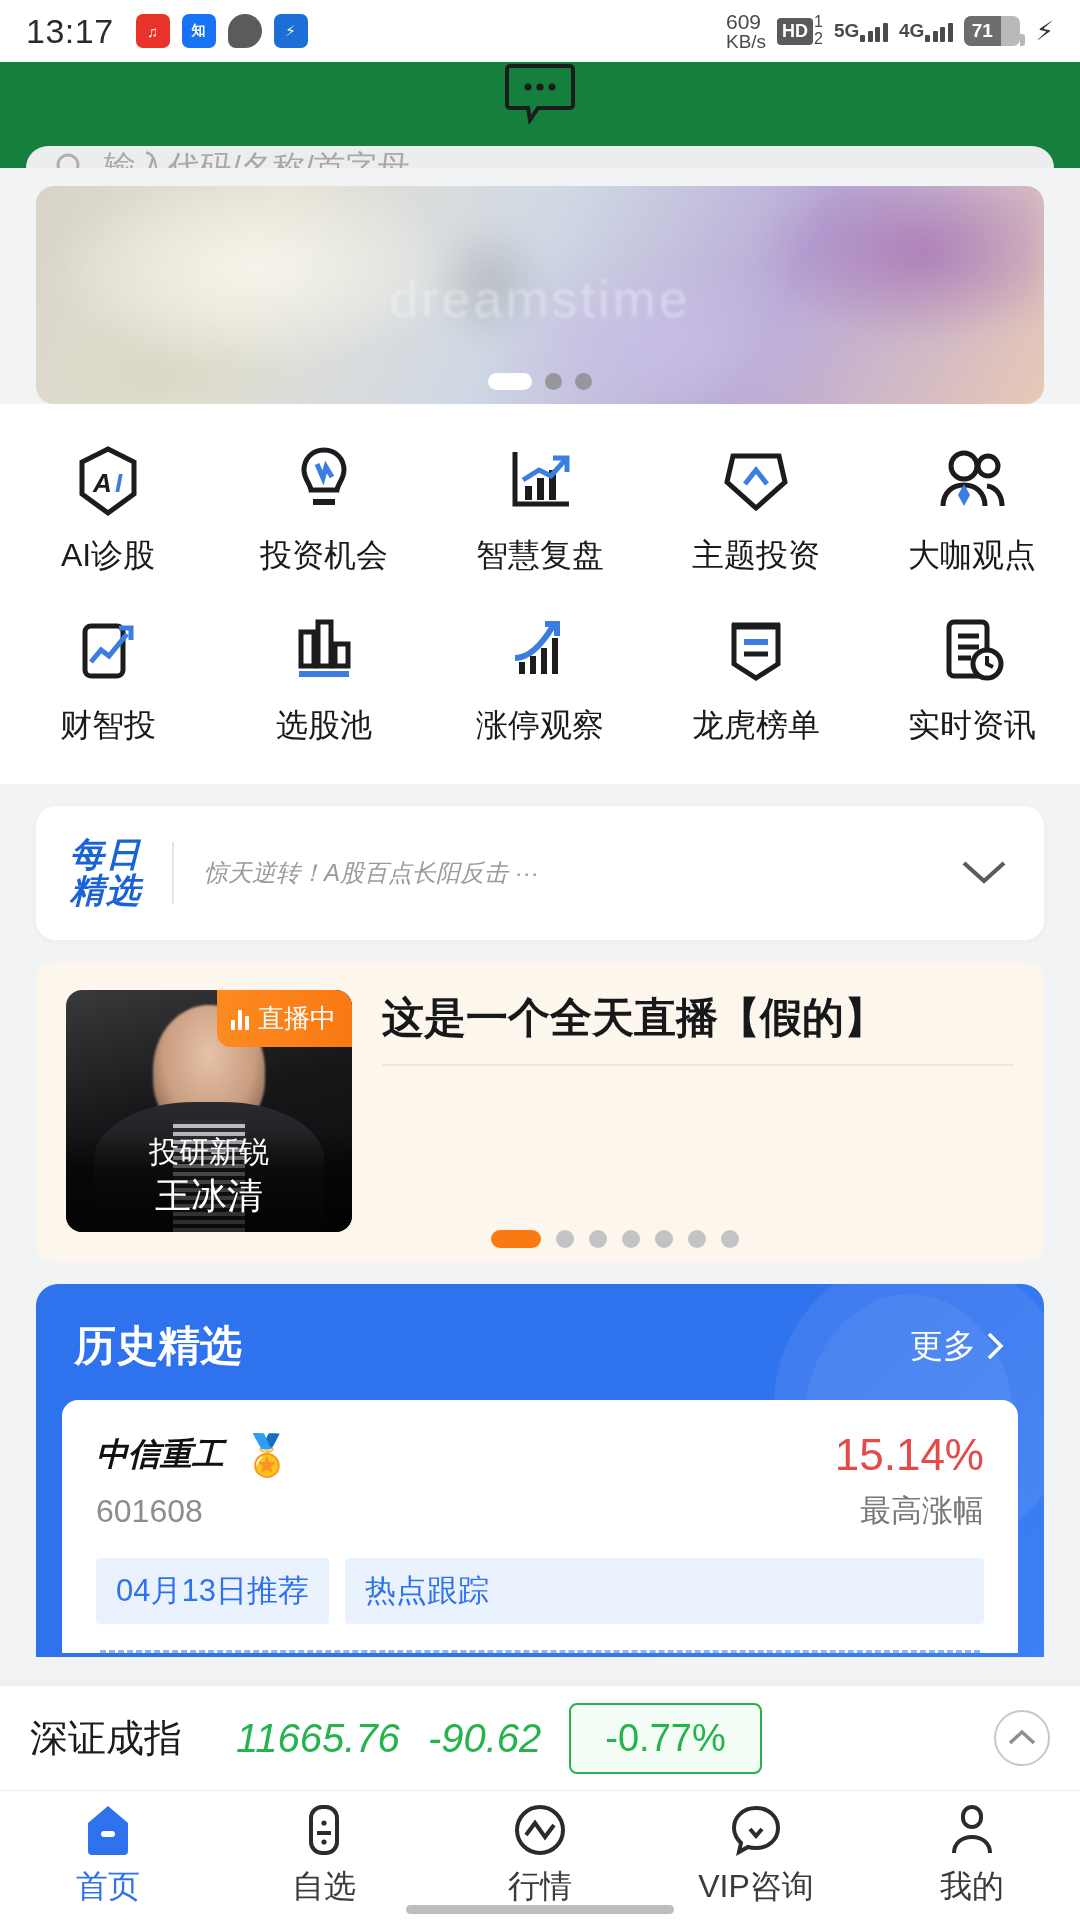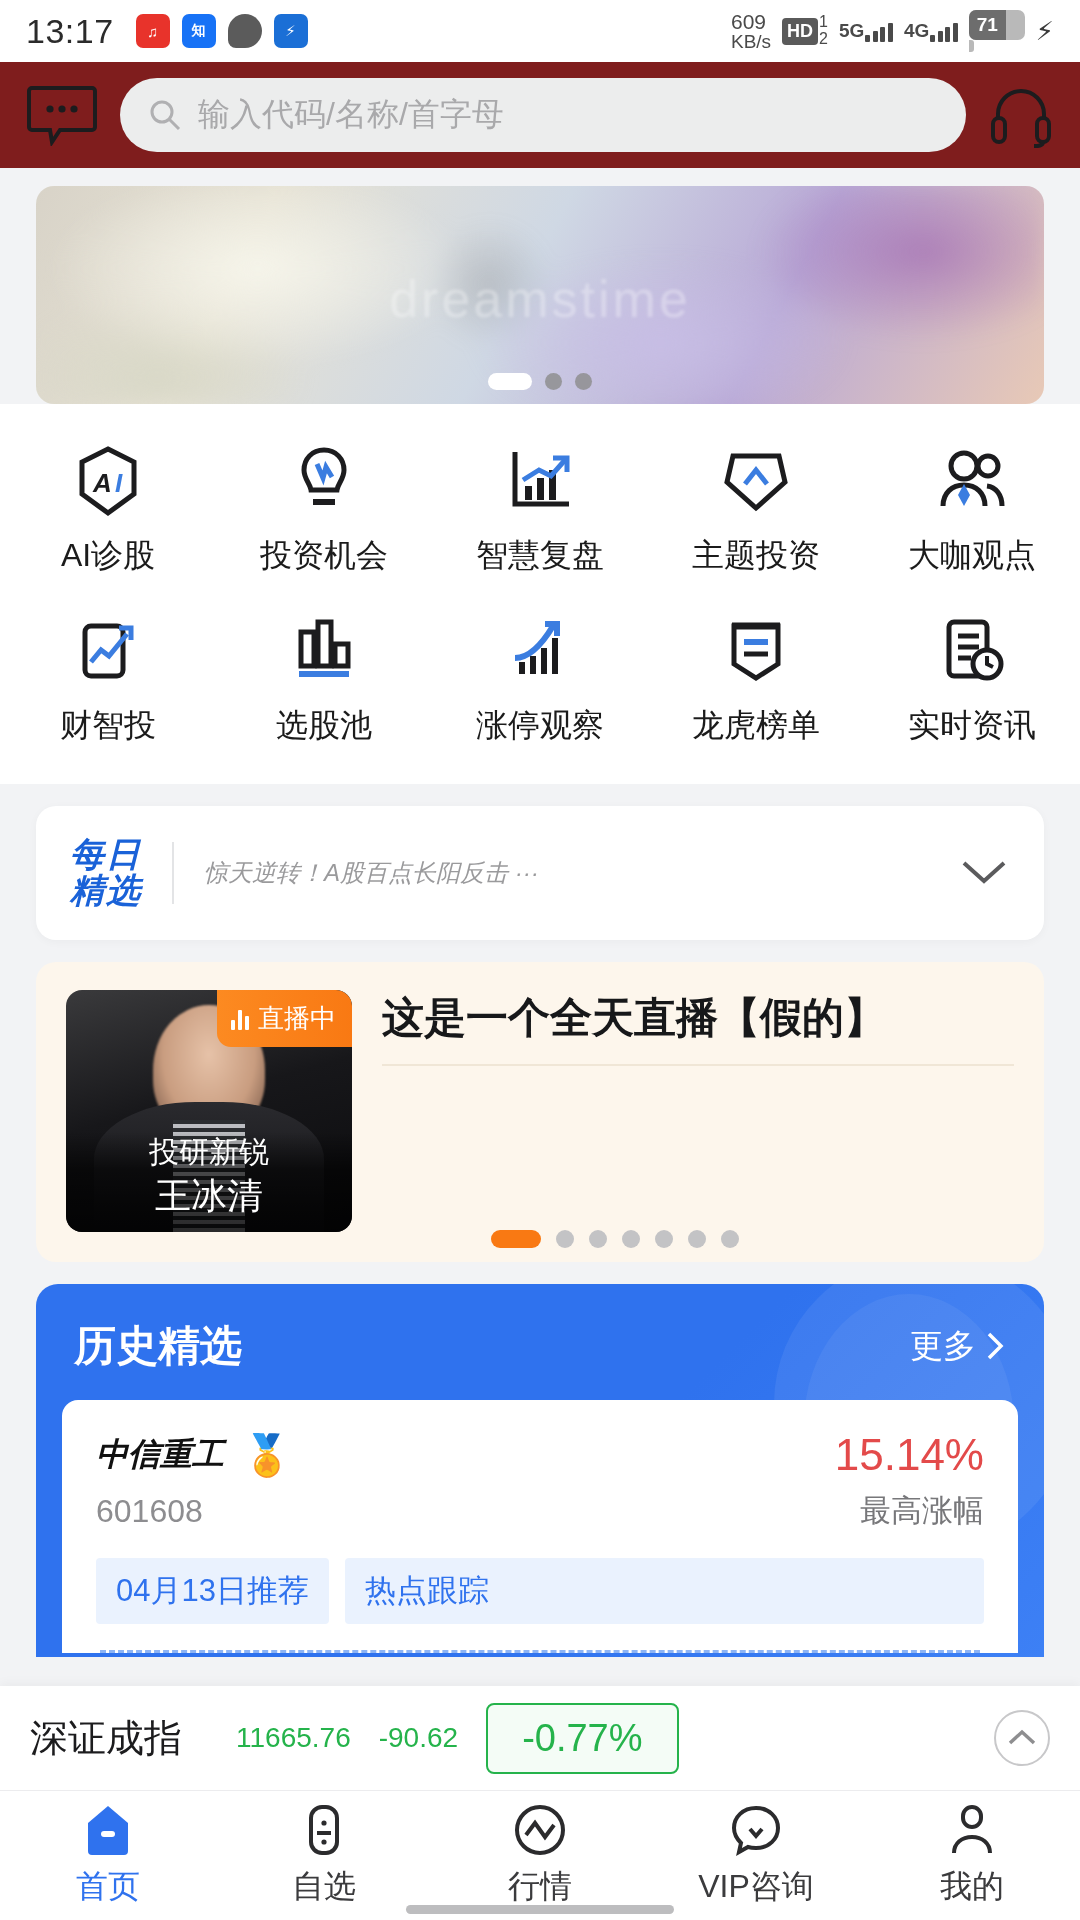--- a/index.html
+++ b/index.html
@@ -33,33 +33,33 @@
            padding:3px 5px; border-radius:4px; }
   .hd-nums{ display:flex; flex-direction:column; font-size:16px; color:#4a4a4a; line-height:1.05; margin-left:1px;}
   .sb-net{ display:flex; align-items:flex-end; gap:0; }
   .net-label{ font-size:19px; color:#4a4a4a; font-weight:bold; margin-right:1px; }
   .bars{ display:flex; align-items:flex-end; gap:2.5px; }
   .bars span{ width:5px; background:#4a4a4a; border-radius:1px; }
   .bars span:nth-child(1){height:7px}
   .bars span:nth-child(2){height:11px}
   .bars span:nth-child(3){height:15px}
   .bars span:nth-child(4){height:19px}
-  .sb-batt{ position:relative; display:flex; align-items:flex-start;flex-direction:column; }
+  .sb-batt{ position:relative; display:flex; align-items:flex-end; }
   .batt-body{ width:56px; height:30px; border-radius:7px; background:#b9b9b9;
               display:flex; align-items:center; overflow:hidden; }
   .batt-fill{ height:100%; width:66%; background:#6d6d6d; display:flex;
               align-items:center; justify-content:center; }
   .batt-txt{ color:#fff; font-size:19px; font-weight:bold; }
   .batt-cap{ width:5px; height:12px; background:#b9b9b9; border-radius:0 3px 3px 0; }
   .bolt{ font-size:26px; color:#3a3a3a; line-height:1; }
 
   
   .header{
-    height:106px; background:#7f1d1d; display:flex; align-items:center;
-    padding:0 26px; gap:22px;
+    height:106px; background:#15803d; display:flex; 
+    padding:0 26px; gap:22px;flex-direction:column;
   }
   .icon-btn{ flex:0 0 auto; display:flex; align-items:center; justify-content:center; }
   .searchbar{
     flex:1; height:74px; background:#eceded; border-radius:37px;
     display:flex; align-items:center; padding:0 28px; gap:16px;
   }
   .search-ph{ color:#a9a9ab; font-size:32px; }
 
   
   .page{ position:absolute; top:168px; left:0; right:0; bottom:0; background:#f2f3f5; }
@@ -202,21 +202,21 @@
   .sc-dash{ border-top:3px dashed #8db4f5; margin:26px 4px 0 4px; height:0; }
 
   
   .ticker{
     position:absolute; left:0; right:0; bottom:130px; height:104px; background:#fff;
     display:flex; align-items:center; padding:0 30px; gap:28px;
     box-shadow:0 -3px 10px rgba(0,0,0,.04);
   }
   .tk-name{ font-size:38px; color:#1c1c1e; }
   .tk-vals{ display:flex; align-items:center; gap:28px; margin-left:26px; }
-  .tk-price,.tk-chg{ font-size:28px; color:#25b34b; }
+  .tk-price,.tk-chg{ font-size:40px; color:#25b34b;font-style:italic; }
   .tk-pctbox{ border:2px solid #25b34b; border-radius:8px; padding:12px 34px;
               background:#f4fcf6; }
   .tk-pct{ font-size:38px; color:#25b34b; }
   .tk-up{ margin-left:auto; width:56px; height:56px; border-radius:50%;
           border:2px solid #c8c8ca; display:flex; align-items:center; justify-content:center; }
 
   
   .tabbar{
     position:absolute; left:0; right:0; bottom:0; height:130px; background:#fff;
     display:flex; align-items:flex-start; padding-top:12px; border-top:1px solid #ececee;

